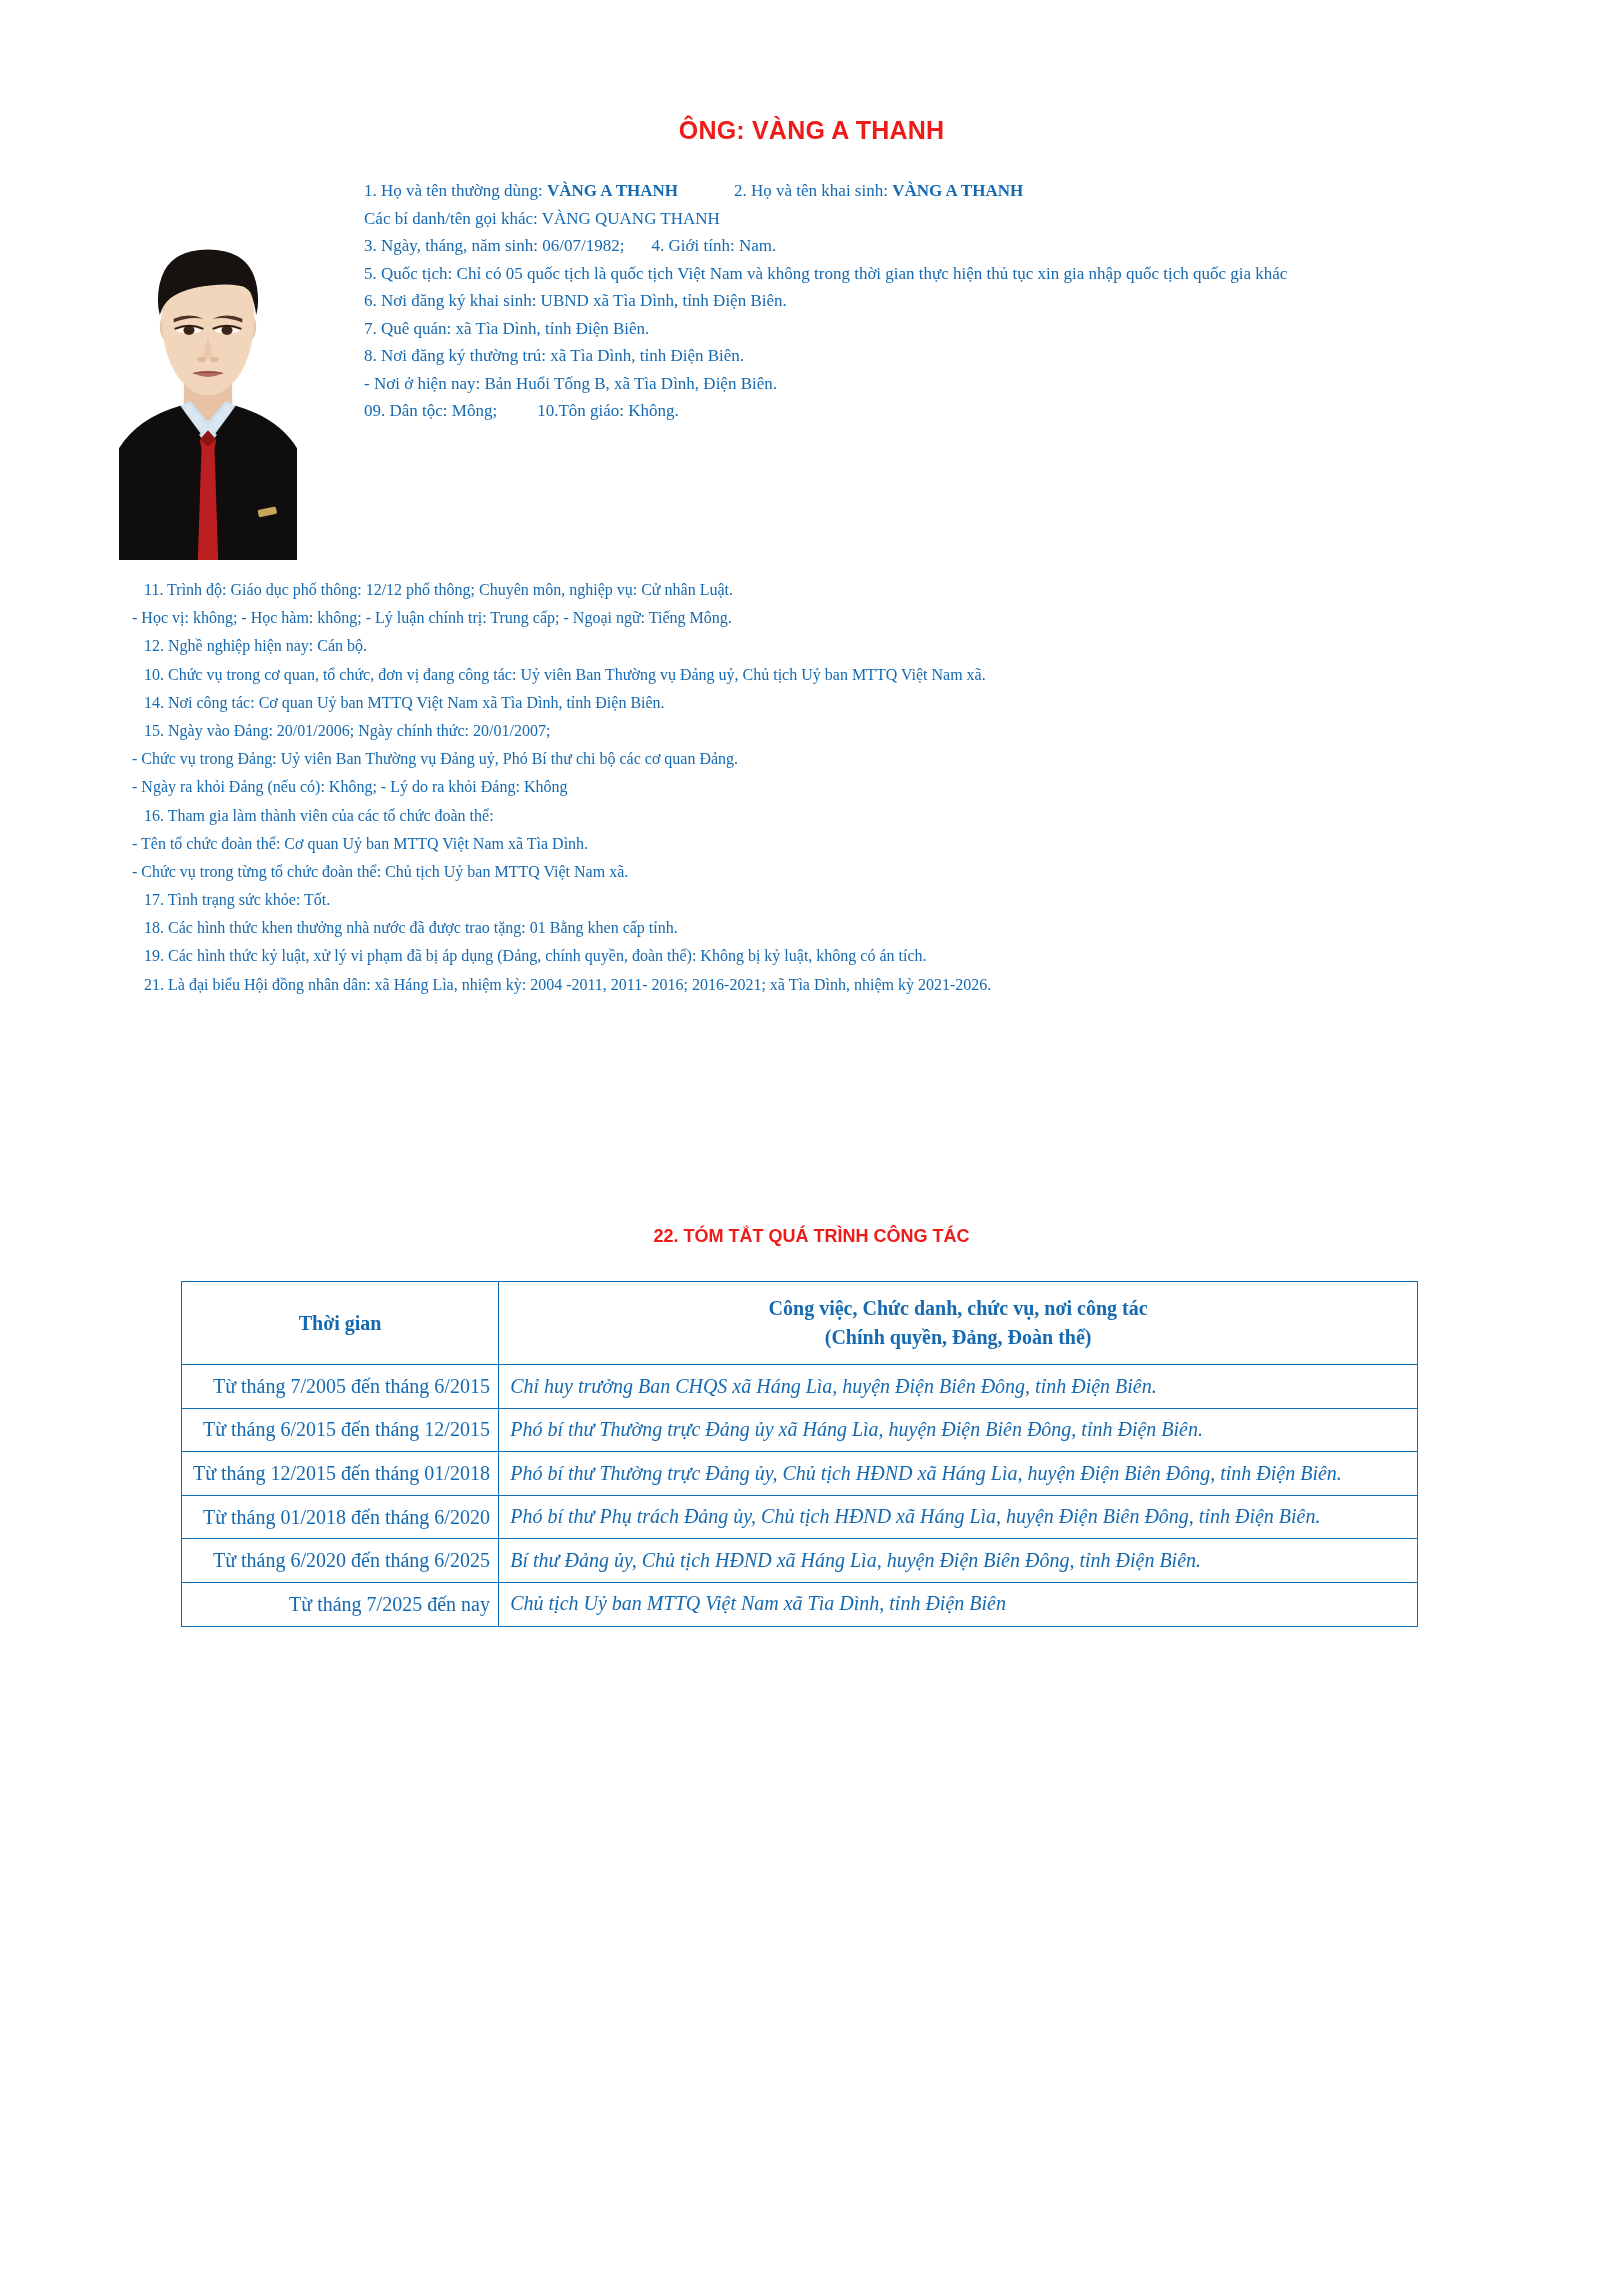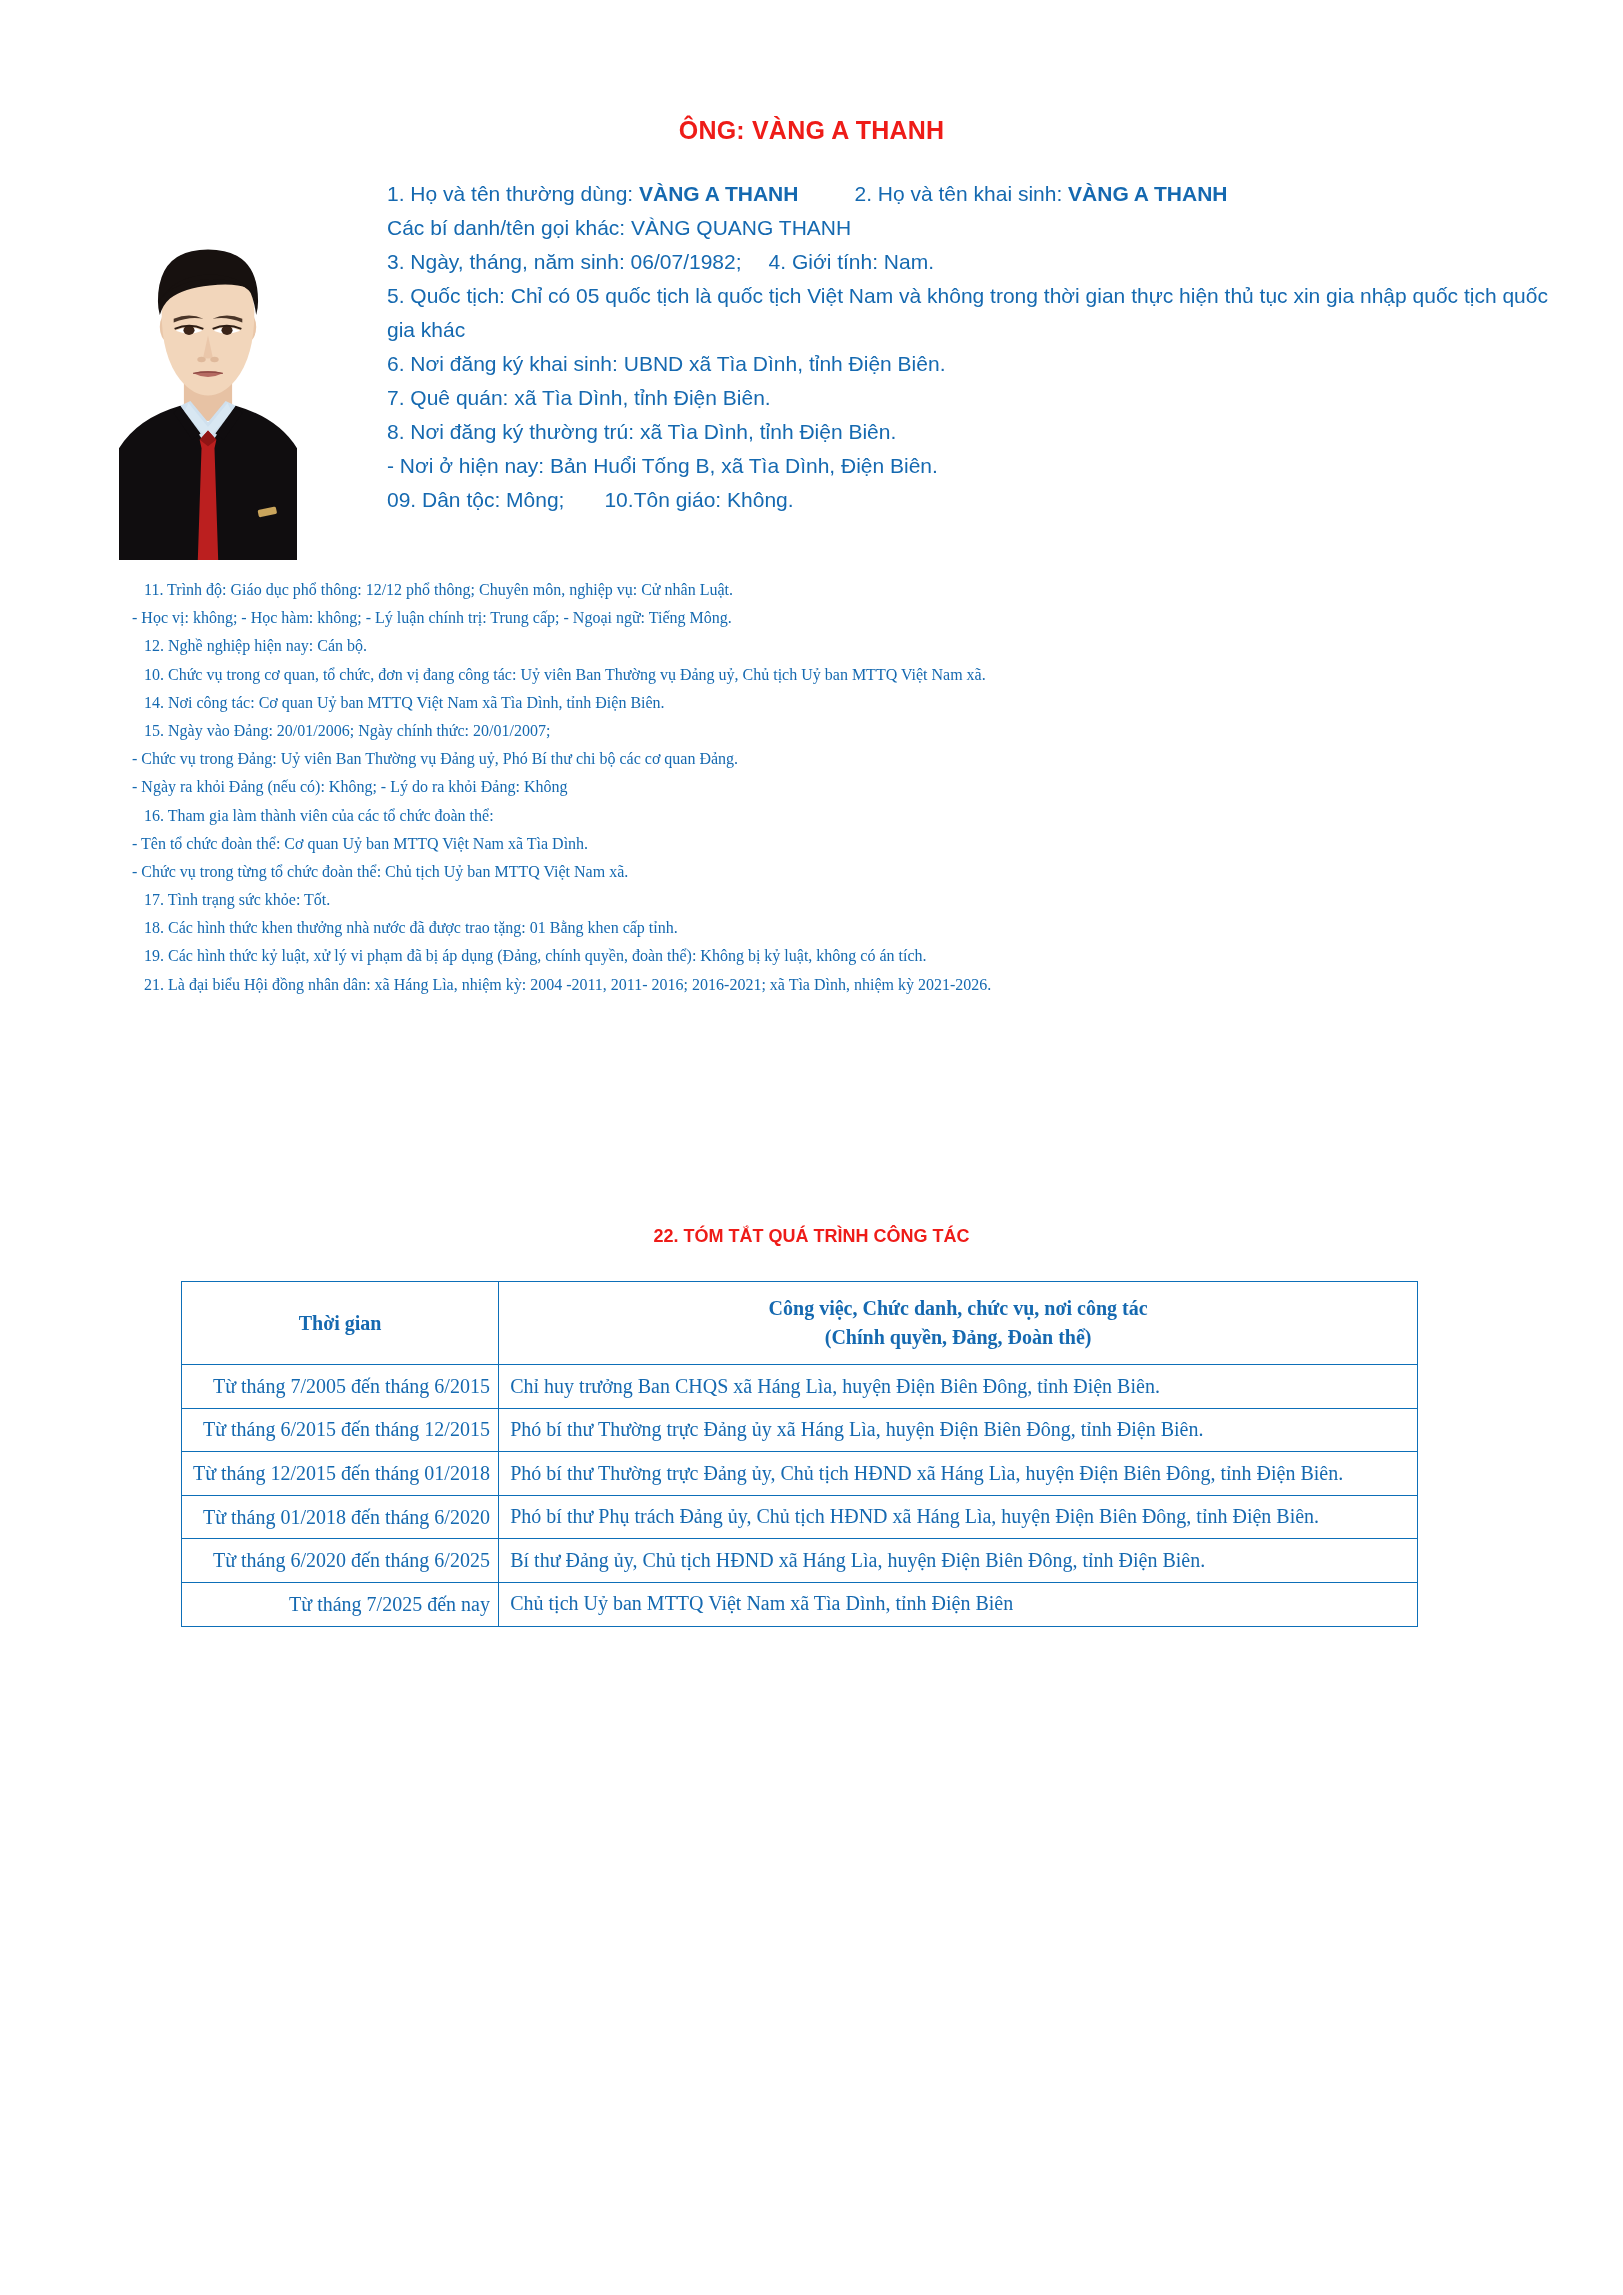--- a/index.html
+++ b/index.html
@@ -45,25 +45,25 @@
     width: 178px;
     height: 329px;
     overflow: hidden;
     background: #ffffff;
   }
   .photo-svg { display:block; width:100%; height:100%; }
 
   
   .info-sans {
     position: absolute;
-    left: 387px;
+    left: 364px;
     top: 177px;
     width: 1185px;
-    font-family: Liberation Sans, sans-serif;
-    font-size: 21px;
+    font-family: Liberation Serif, serif;
+    font-size: 17px;
     line-height: 1.62;
     color: #1569b0;
   }
   .info-sans .ln { display: block; white-space: pre-wrap; }
   .info-sans b { font-weight: bold; }
   .sp-1 { display:inline-block; width: 56px; }
   .sp-2 { display:inline-block; width: 27px; }
   .sp-3 { display:inline-block; width: 40px; }
 
   
@@ -127,20 +127,21 @@
     width: 285px;
     white-space: nowrap;
     padding-left: 11px;
     text-align: right;
   }
   table.career td.duty {
     text-align: justify;
     line-height: 1.48;
     padding-left: 11px;
     padding-right: 12px;
+    font-style: italic;
   }
 </style>
 </head>
 <body>
 
 <div class="page">
 
   <div class="doc-title">ÔNG: VÀNG A THANH</div>
 
   <div class="photo-frame">

